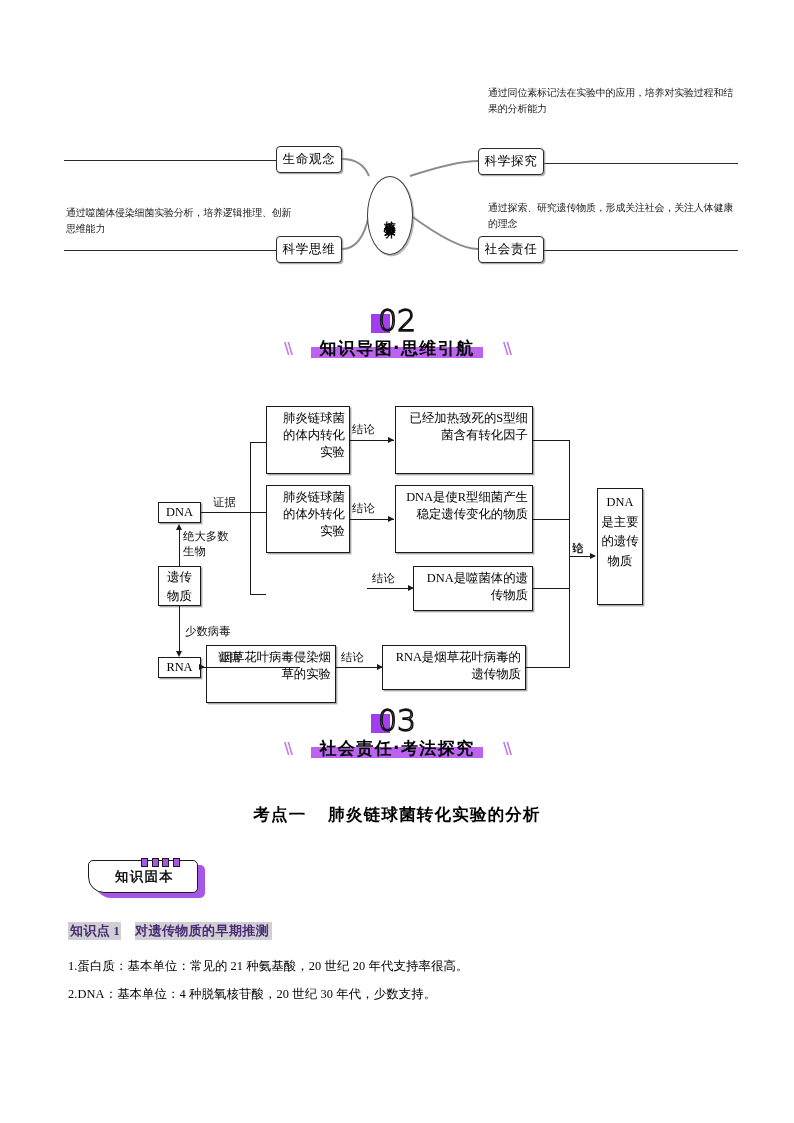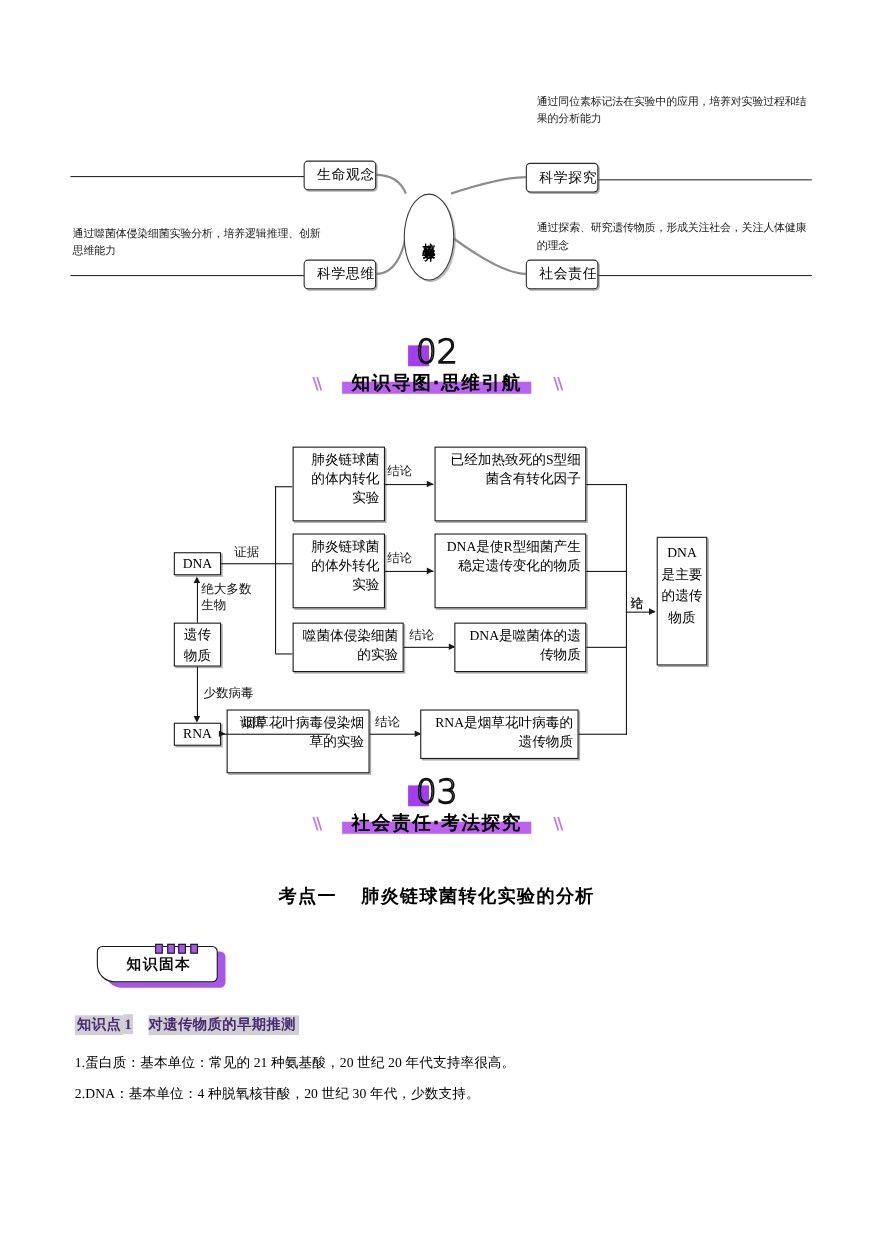--- a/index.html
+++ b/index.html
@@ -54,21 +54,21 @@
   .lit-rule-br { left: 482px; top: 172px; width: 196px; }
 
   .lit-node {
     position: absolute;
     box-sizing: border-box;
     border: 1.1px solid #2b2b2b;
     border-radius: 4px;
     background: #fff;
     font-size: 12.6px;
     line-height: 1;
-    text-align: right;
+    text-align: center;
     padding-top: 6px;
     letter-spacing: 0.6px;
     box-shadow: 1.3px 1.3px 0 rgba(110,110,110,0.55);
   }
   .lit-node-lt { left: 216px; top: 68px;  width: 66px; height: 27px; }
   .lit-node-lb { left: 216px; top: 158px; width: 66px; height: 27px; }
   .lit-node-rt { left: 418px; top: 70px;  width: 66px; height: 27px; }
   .lit-node-rb { left: 418px; top: 158px; width: 66px; height: 27px; }
 
   .lit-core {
@@ -402,21 +402,20 @@
     <div class="flabel" style="left:63px; top:99px;">证据</div>
 
     <div class="fline v" style="left:100px; top:46px; height:152px;"></div>
     <div class="fline h" style="left:100px; top:46px; width:16px;"></div>
     <div class="fline h" style="left:100px; top:198px; width:16px;"></div>
 
     <div class="fbox" style="left:116px; top:10px; width:84px; height:68px;">肺炎链球菌的体内转化实验</div>
 
     <div class="fbox" style="left:116px; top:89px; width:84px; height:68px;">肺炎链球菌的体外转化实验</div>
 
-    <div class="fbox" style="left:116px; top:170px; width:101px; height:45px;">噬菌体侵染细菌的实验</div>
 
     <div class="fbox" style="left:56px; top:249px; width:130px; height:58px;">烟草花叶病毒侵染烟草的实验</div>
 
     <div class="fline h" style="left:51px; top:271px; width:99px;"></div>
     <div class="farrow" style="left:49px; top:268px;"></div>
     <div class="flabel" style="left:68px; top:254px;">证据</div>
 
     <div class="fline h" style="left:200px; top:44px; width:44px;"></div>
     <div class="farrow" style="left:238px; top:41px;"></div>
     <div class="flabel" style="left:202px; top:26px;">结论</div>

